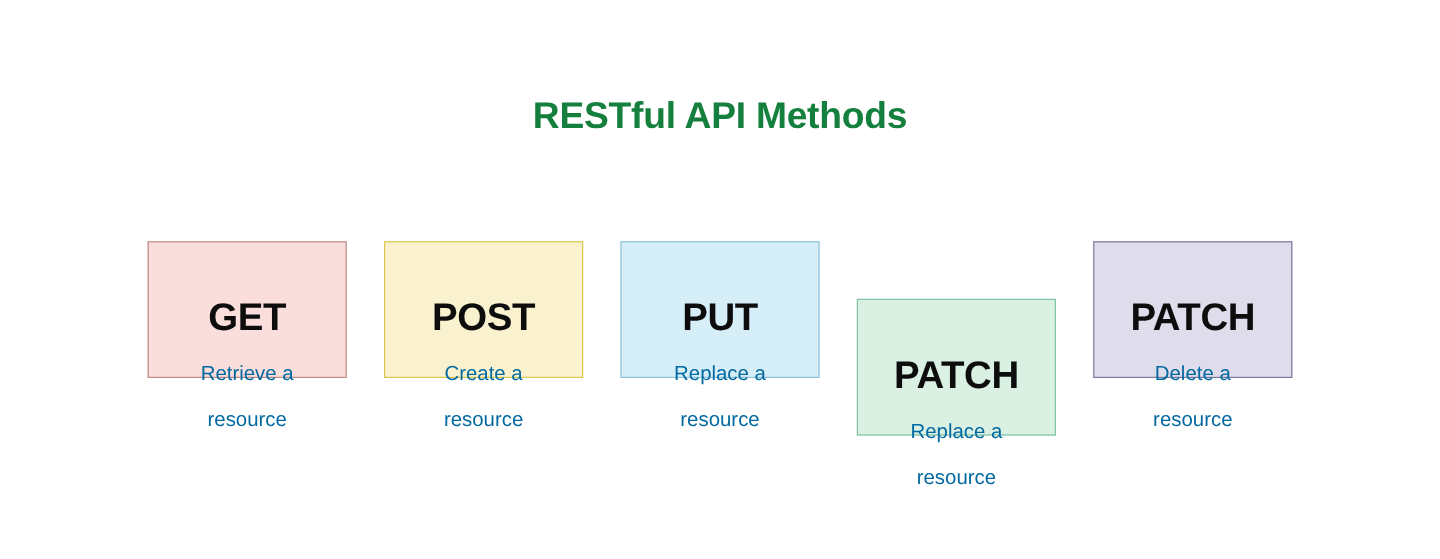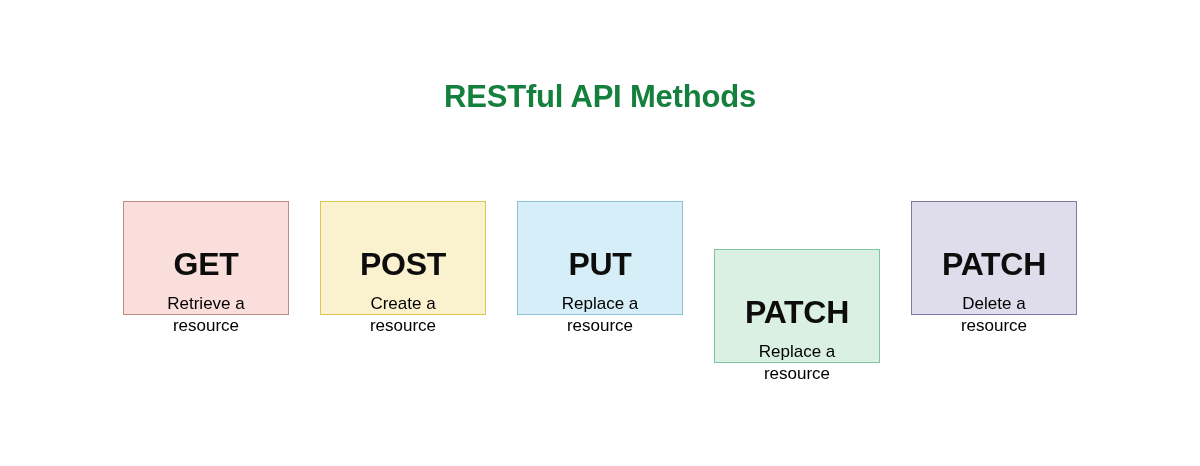--- a/index.html
+++ b/index.html
@@ -68,22 +68,22 @@
     letter-spacing: -0.3px;
     color: #0d0d0d;
     text-align: center;
     white-space: nowrap;
   }
 
   .method-desc {
     margin-top: 11px;
     font-size: 17px;
     font-weight: 400;
-    line-height: 22px;
-    color: #000000;
+    line-height: 38px;
+    color: #0369a1;
     text-align: center;
     max-width: 132px;
   }
 </style>
 </head>
 <body style="background: rgb(255, 255, 255);">
 
 <div class="page">
 
   <div class="page-title">RESTful API Methods</div>

